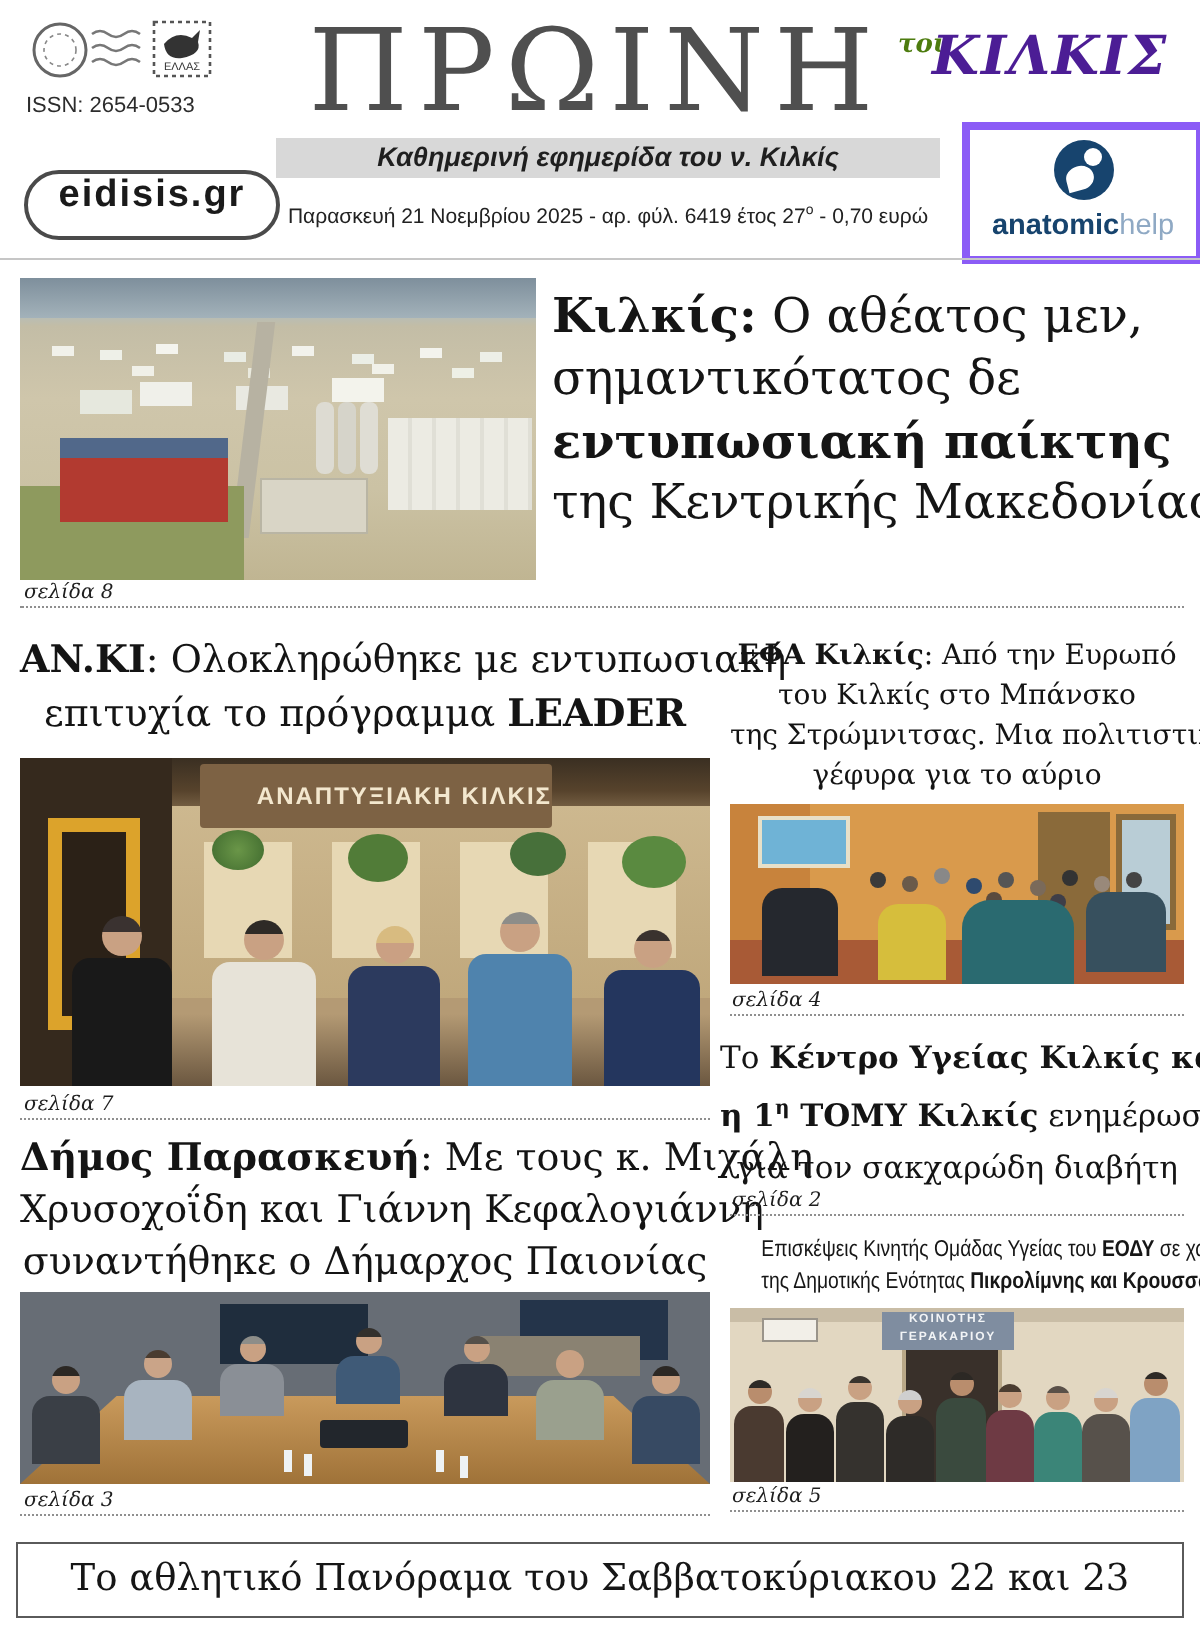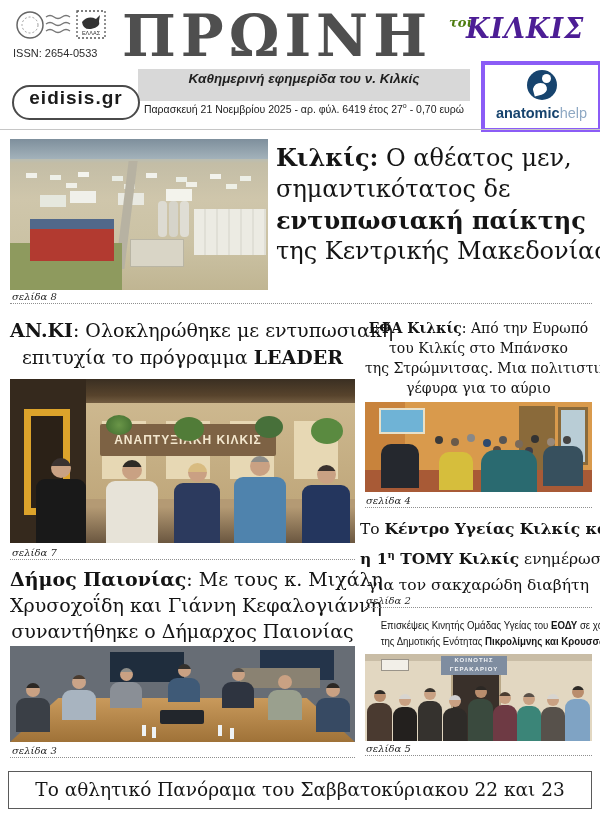--- a/index.html
+++ b/index.html
@@ -2,27 +2,27 @@
 <html><head>
 <meta charset="utf-8">
 <style>
   html,body{margin:0;padding:0;background:#fff;}
   .page{position:relative;width:600px;height:816px;background:#ffffff;overflow:hidden;
         font-family:"DejaVu Serif",serif;color:#141414;}
   .abs{position:absolute;}
 
   
   .issn{position:absolute;left:13px;top:47px;font:11px "Liberation Sans",sans-serif;color:#2c2c2c;}
-  .mast-title{position:absolute;left:122px;top:6px;width:352px;text-align:left;
-              font-family:"DejaVu Serif",serif;font-weight:bold;font-size:57px;line-height:60px;
+  .mast-title{position:absolute;left:122px;top:6px;width:352px;text-align:center;
+              font-family:"DejaVu Serif",serif;font-weight:normal;font-size:57px;line-height:60px;
               color:#4f4f4f;letter-spacing:5px;}
   .mast-article{position:absolute;left:449px;top:15px;font:bold italic 13px "DejaVu Serif",serif;color:#4d7c0f;}
   .mast-region{position:absolute;left:466px;top:13px;font:bold italic 27px "DejaVu Serif",serif;
                color:#4c1d95;letter-spacing:1px;}
-  .subtitle-bar{position:absolute;left:138px;top:69px;width:332px;height:32px;background:#d8d8d8;
+  .subtitle-bar{position:absolute;left:138px;top:69px;width:332px;height:20px;background:#d8d8d8;
                 font:bold italic 13.5px "Liberation Sans",sans-serif;color:#1f1f1f;
                 text-align:center;line-height:20px;}
   .website-pill{position:absolute;left:12px;top:85px;width:124px;height:31px;border:2px solid #4a4a4a;
                 border-radius:18px;text-align:center;line-height:29px;
                 font:bold 19px "Liberation Sans",sans-serif;color:#1a1a1a;letter-spacing:1px;}
   .dateline{position:absolute;left:138px;top:102px;width:332px;text-align:center;
             font:10.5px "Liberation Sans",sans-serif;color:#222;}
   .dateline sup{font-size:7px;}
   .ad-box{position:absolute;left:481px;top:61px;width:113px;height:63px;border:4px solid #8b5cf6;
           background:#fff;text-align:center;}
@@ -130,21 +130,21 @@
     <div class="hl-line"><b>AN.KI</b><span>: Ολοκληρώθηκε με εντυπωσιακή</span></div>
     <div class="hl-line"><span>επιτυχία το πρόγραμμα </span><b>LEADER</b></div>
   </div>
 
   <div class="photo anki-photo">
     <div class="abs" style="left:0;top:0;width:76px;height:164px;background:#35291d;"></div>
     <div class="abs" style="left:14px;top:30px;width:32px;height:92px;border:7px solid #dca32b;background:#2b2117;"></div>
     <div class="abs" style="left:76px;top:24px;width:269px;height:96px;background:linear-gradient(180deg,#cdb88f,#c0a87c);"></div>
     <div class="abs" style="left:92px;top:42px;width:44px;height:58px;background:#e7d8b4;box-shadow:64px 0 #e7d8b4,128px 0 #e7d8b4,192px 0 #e7d8b4;"></div>
     <div class="abs" style="left:90px;top:3px;width:176px;height:32px;background:#7d6244;border-radius:2px;
-         color:#f3e7ce;font:bold 12px 'Liberation Sans',sans-serif;letter-spacing:1px;text-align:center;line-height:32px;margin-top:42px;">ΑΝΑΠΤΥΞΙΑΚΗ ΚΙΛΚΙΣ</div>
+         color:#f3e7ce;font:bold 12px 'Liberation Sans',sans-serif;letter-spacing:1px;text-align:right;line-height:32px;">ΑΝΑΠΤΥΞΙΑΚΗ ΚΙΛΚΙΣ</div>
     <div class="abs" style="left:96px;top:36px;width:26px;height:20px;border-radius:50%;background:radial-gradient(circle,#6a9648,#3f6a2e);box-shadow:70px 4px 0 2px #517c38,150px 2px 0 1px #47703a,208px 6px 0 3px #5a8a40;"></div>
     <div class="pg" style="left:26px;width:50px;">
       <span class="hd" style="width:20px;height:20px;background:linear-gradient(180deg,#3a3230 0 40%,#c9a183 40%);"></span>
       <span class="bd" style="width:50px;height:64px;background:#191919;"></span>
     </div>
     <div class="pg" style="left:96px;width:52px;">
       <span class="hd" style="width:20px;height:20px;background:linear-gradient(180deg,#2e2a26 0 35%,#c9a183 35%);"></span>
       <span class="bd" style="width:52px;height:62px;background:#e7e3d8;"></span>
     </div>
     <div class="pg" style="left:164px;width:46px;">
@@ -158,21 +158,21 @@
     <div class="pg" style="left:292px;width:48px;">
       <span class="hd" style="width:19px;height:19px;background:linear-gradient(180deg,#3a322e 0 30%,#c9a183 30%);"></span>
       <span class="bd" style="width:48px;height:58px;background:#24365e;"></span>
     </div>
   </div>
 
   <div class="pageref" style="left:12px;top:547px;">σελίδα 7</div>
   <div class="dotline" style="left:10px;top:559px;width:345px;"></div>
 
   <div class="paionia-hl">
-    <div class="hl-line"><b>Δήμος Παιονίας</b><span>: Με τους κ. Μιχάλη</span></div>
+    <div class="hl-line"><b>Δήμος Παρασκευή</b><span>: Με τους κ. Μιχάλη</span></div>
     <div class="hl-line"><span>Χρυσοχοΐδη και Γιάννη Κεφαλογιάννη</span></div>
     <div class="hl-line"><span>συναντήθηκε ο Δήμαρχος Παιονίας</span></div>
   </div>
 
   <div class="photo paionia-photo">
     <div class="abs" style="left:100px;top:6px;width:74px;height:30px;background:#1f2d3d;box-shadow:150px -2px #24344a;"></div>
     <div class="abs" style="left:230px;top:22px;width:80px;height:20px;background:#8a8272;"></div>
     <div class="abs" style="left:0;bottom:0;width:345px;height:44px;background:linear-gradient(180deg,#c99a5c,#9f7238);clip-path:polygon(14% 0,86% 0,100% 100%,0 100%);"></div>
     <div class="pg" style="left:6px;bottom:10px;width:34px;">
       <span class="hd" style="width:14px;height:14px;background:linear-gradient(180deg,#2c2824 0 35%,#c9a183 35%);"></span>

